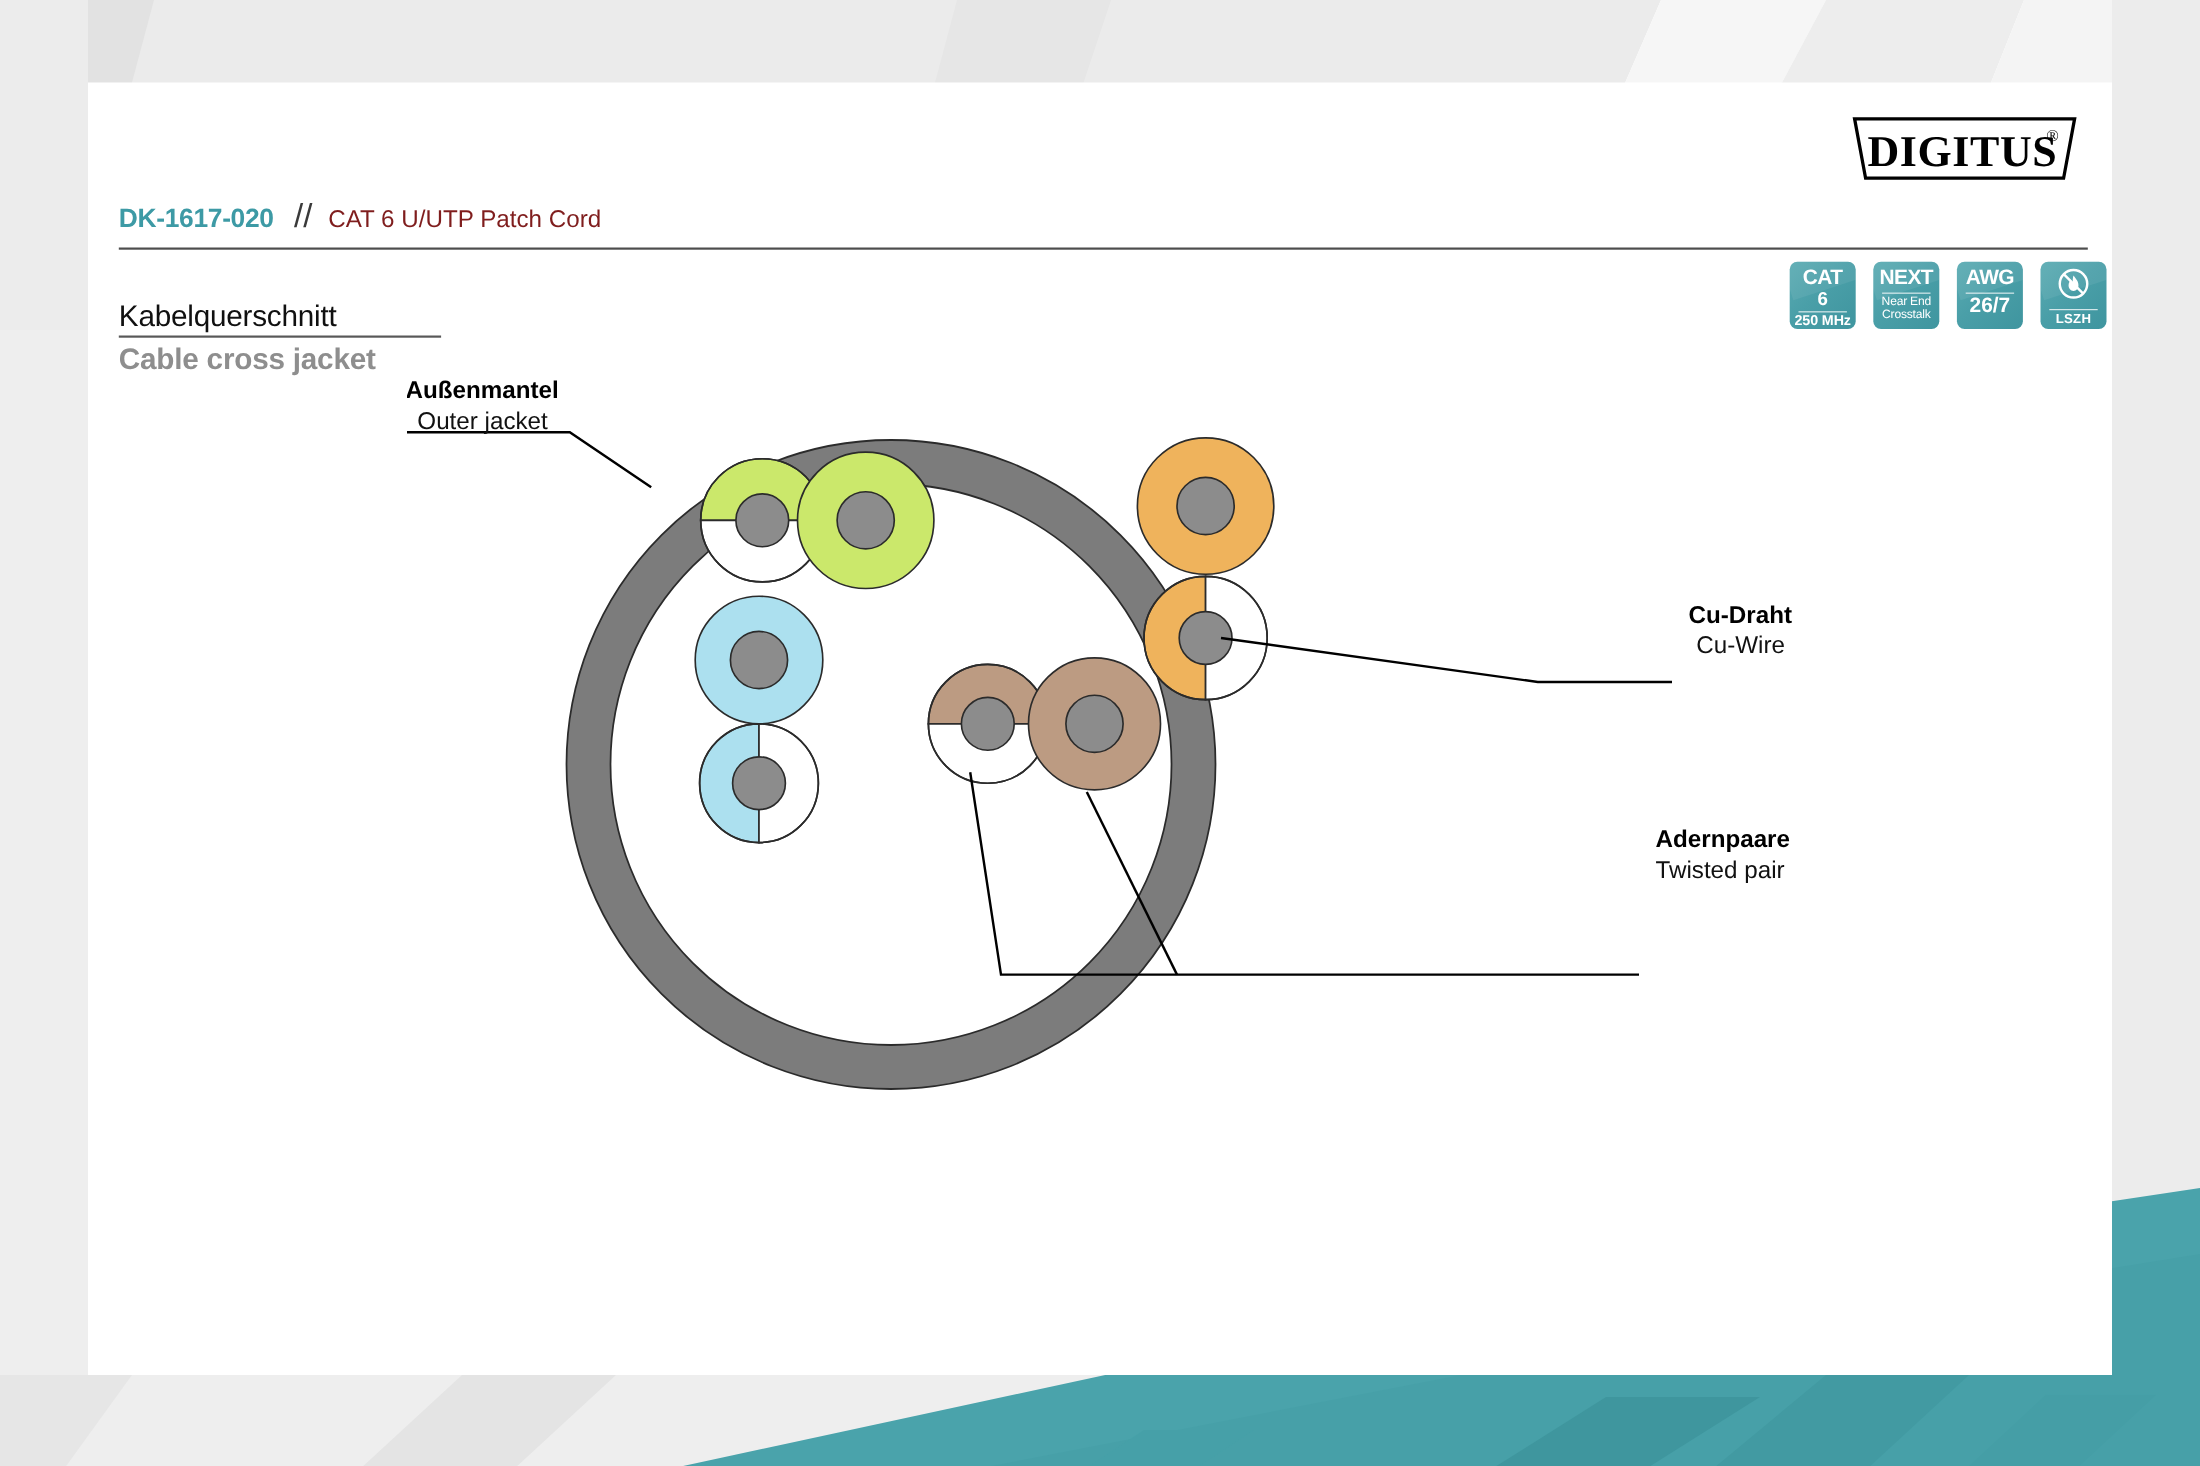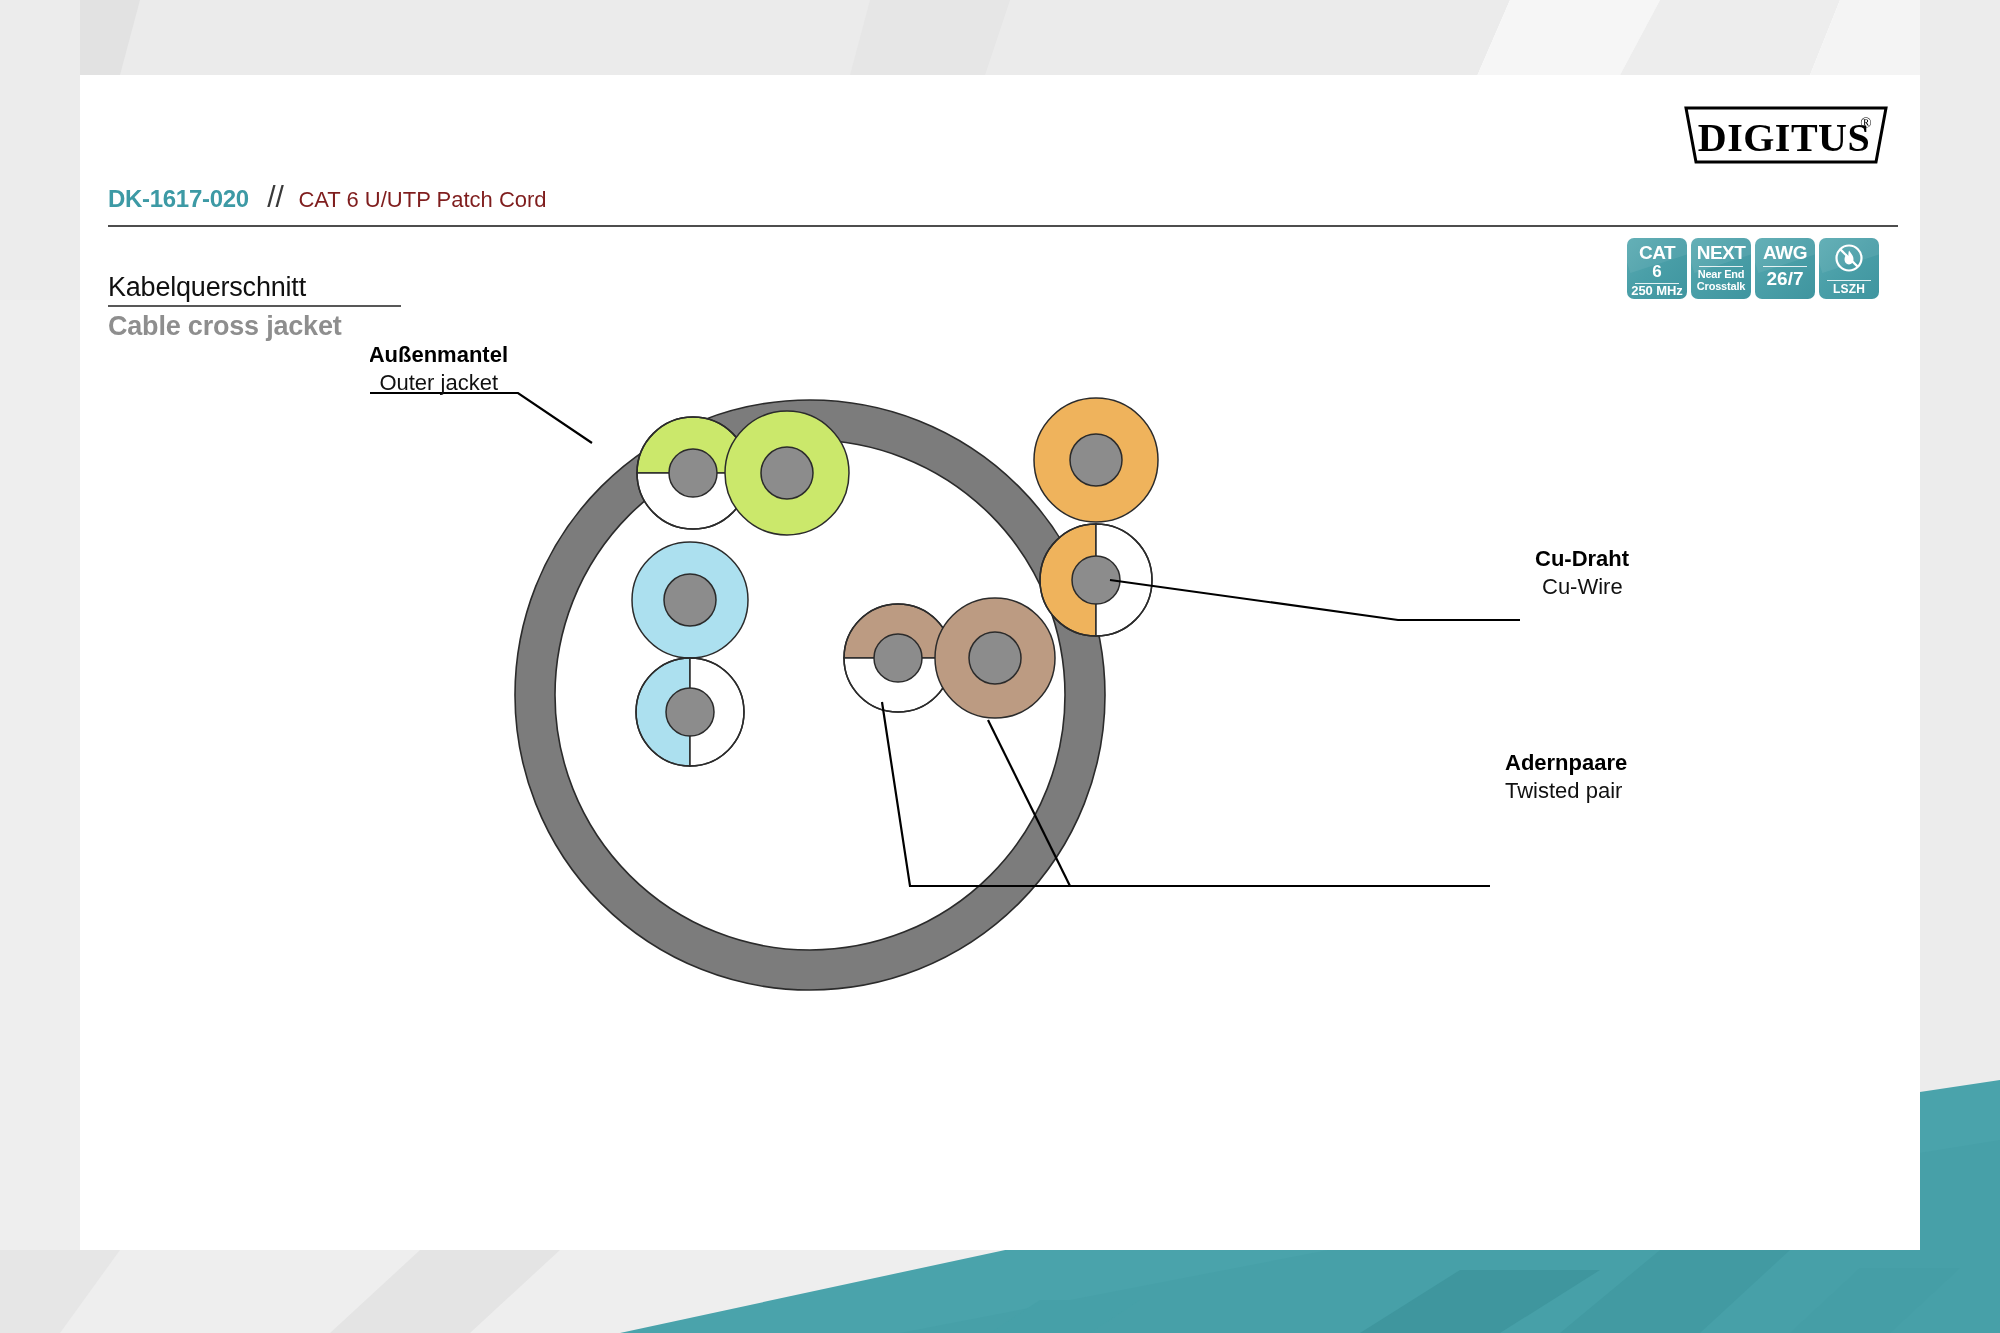--- a/index.html
+++ b/index.html
@@ -82,21 +82,21 @@
     background: #4d4d4d;
     z-index: 9;
   }
 
   
   #badges {
     position: absolute;
     left: 1627px;
     top: 238px;
     display: flex;
-    gap: 4px;
+    gap: 16px;
     z-index: 9;
   }
   .badge {
     width: 60px;
     height: 61px;
     background: linear-gradient(135deg, #59aab2 0%, #4a9fa8 45%, #3f959f 100%);
     border-radius: 7px;
     position: relative;
     color: #ffffff;
     display: flex;
@@ -135,21 +135,21 @@
     margin: 3px 0 2px 0;
   }
   .b-tiny {
     font-size: 13px;
     font-weight: bold;
     line-height: 10px;
     letter-spacing: -0.1px;
   }
   .b-two {
     font-size: 11px;
-    font-weight: bold;
+    font-weight: normal;
     line-height: 11.5px;
     letter-spacing: -0.2px;
     text-align: center;
   }
   .b-awg-num {
     font-size: 19px;
     font-weight: bold;
     line-height: 20px;
   }
   .b-lszh {

